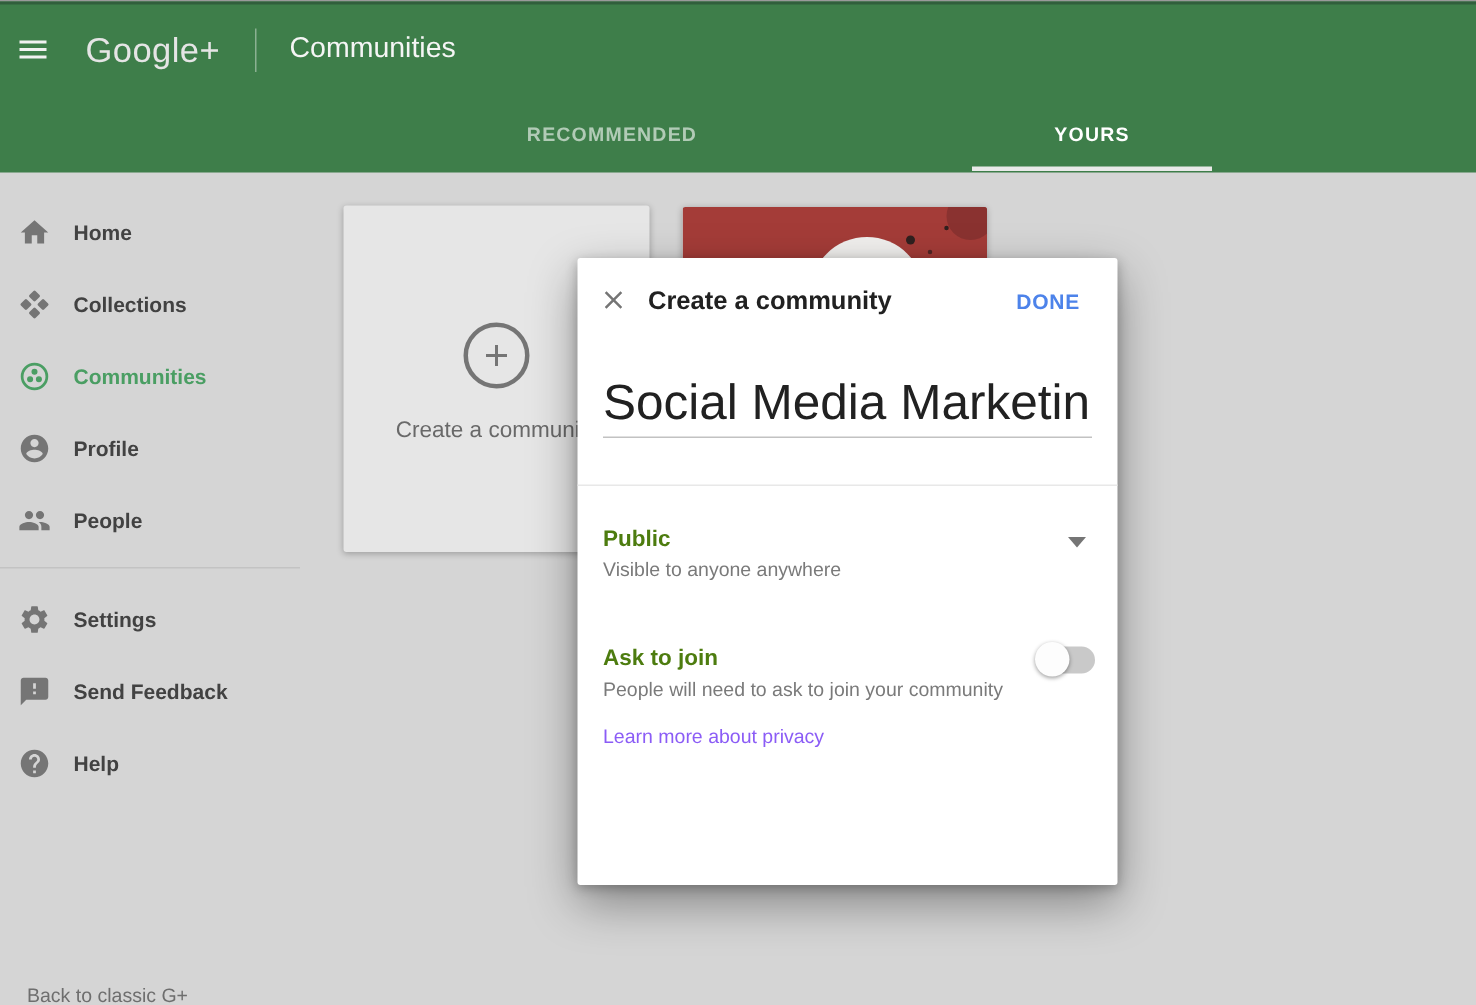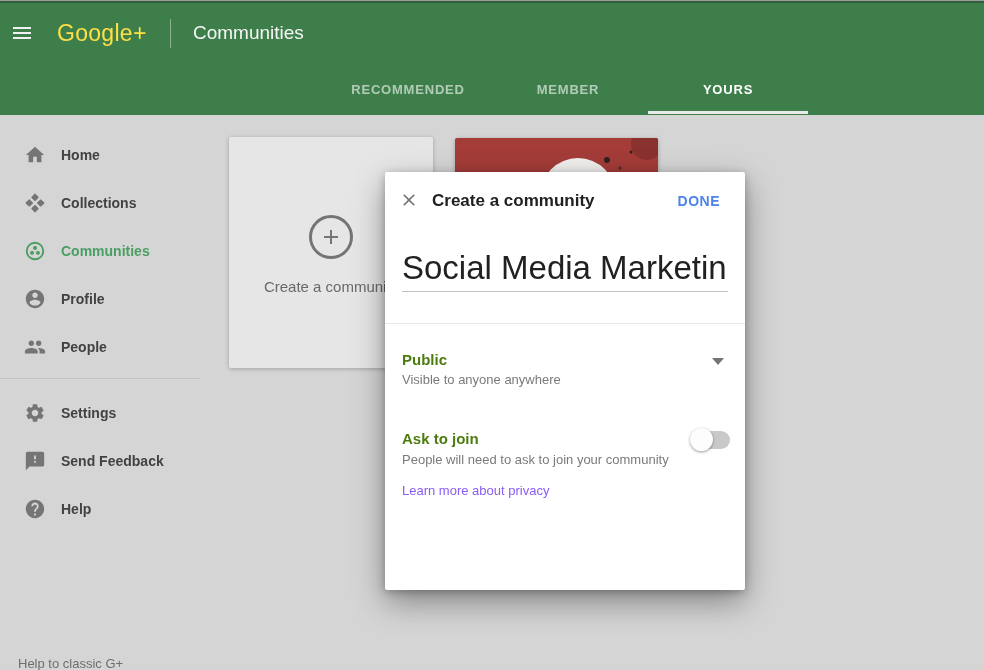--- a/index.html
+++ b/index.html
@@ -7,38 +7,38 @@
   .screen{
     position:relative; width:984px; height:670px; overflow:hidden;
     background:#d5d5d5; font-family:"Liberation Sans", sans-serif;
   }
   
   .header{ position:absolute; top:0; left:0; width:984px; height:115px; background:#3e7e4a; }
   .top-edge1{ position:absolute; top:0; left:0; right:0; height:1px; background:#9a9a9a; }
   .top-edge2{ position:absolute; top:1px; left:0; right:0; height:2px; background:#315f3c; }
   .hamburger{ position:absolute; left:13px; top:27px; width:18px; height:12px; cursor:pointer; }
   .hamburger span{ display:block; width:18px; height:2px; background:#f1f1f1; margin-bottom:3px; }
-  .logo{ position:absolute; left:57px; top:20px; font-size:23px; color:#fde047; letter-spacing:.3px; }
+  .logo{ position:absolute; left:57px; top:20px; font-size:23px; color:#e5e5e5; letter-spacing:.3px; }
   .header-vdivider{ position:absolute; left:170px; top:19px; width:1px; height:29px; background:rgba(255,255,255,.4); }
   .page-title{ position:absolute; left:193px; top:22px; font-size:19px; color:#f5f5f5; font-weight:500; }
   .searchbox{ position:absolute; left:361px; top:12px; width:584px; height:45px;
     background:rgba(255,255,255,.16); border-radius:3px; }
   .searchbox svg{ position:absolute; left:14px; top:13px; width:19px; height:19px; fill:#d9e6dc; }
   .searchbox input{ position:absolute; left:42px; top:0; width:530px; height:45px; border:none; outline:none;
     background:transparent; color:#fff; font-size:16px; font-family:"Liberation Sans", sans-serif; }
   .searchbox input::placeholder{ color:rgba(255,255,255,.78); opacity:1; }
   .tab{ position:absolute; top:68px; width:160px; height:44px; line-height:44px; text-align:center;
     font-size:13px; font-weight:700; letter-spacing:.8px; color:rgba(255,255,255,.6); cursor:pointer; }
   .tab.active{ color:#ffffff; }
   .tab-underline{ position:absolute; left:648px; top:111px; width:160px; height:3px; background:#e9e9e9; }
 
   
   .sidebar{ position:absolute; left:0; top:115px; width:200px; bottom:0; }
   .nav{ padding-top:16px; }
-  .nav-item{ height:48px; display:flex; align-items:center; padding-left:24px; cursor:pointer; }
+  .nav-item{ height:48px; display:flex; align-items:center; padding-left:12px; cursor:pointer; }
   .nav-item svg{ width:22px; height:22px; flex:none; fill:#757575; }
   .nav-item.active svg{ fill:#4a9e63; stroke:#4a9e63; }
   .nav-label{ margin-left:15px; font-size:14px; font-weight:700; color:#424242; }
   .nav-item.active .nav-label{ color:#4a9e63; }
   .nav-divider{ height:1px; background:#c3c3c3; margin:7px 0 10px 0; width:200px; }
   .back-link{ position:absolute; left:18px; top:656px; font-size:13px; color:#6e6e6e; cursor:pointer; }
 
   
   .create-card{ position:absolute; left:229px; top:137px; width:204px; height:231px;
     background:#e6e6e6; border-radius:2px; box-shadow:0 1px 4px rgba(0,0,0,.25); cursor:pointer; }
@@ -110,21 +110,20 @@
         <span></span>
         <span></span>
     </div>
 
     <div class="logo">Google+</div>
     <div class="header-vdivider"></div>
     <div class="page-title">Communities</div>
 
 
     <div class="tab" style="left:328px">RECOMMENDED</div>
-    <div class="tab" style="left:488px">MEMBER</div>
     <div class="tab active" style="left:648px">YOURS</div>
     <div class="tab-underline"></div>
   </div>
 
   <div class="sidebar">
     <div class="nav">
       <div class="nav-item">
         <svg viewBox="0 0 24 24">
           <path d="M10 20v-6h4v6h5v-8h3L12 3 2 12h3v8z"></path>
         </svg>
@@ -179,21 +178,21 @@
       </div>
       <div class="nav-item">
         <svg viewBox="0 0 24 24">
           <path d="M12 2C6.48 2 2 6.48 2 12s4.48 10 10 10 10-4.48 10-10S17.52 2 12 2zm1 17h-2v-2h2v2zm2.07-7.75l-.9.92C13.45 12.9 13 13.5 13 15h-2v-.5c0-1.1.45-2.1 1.17-2.83l1.24-1.26c.37-.36.59-.86.59-1.41 0-1.1-.9-2-2-2s-2 .9-2 2H8c0-2.21 1.79-4 4-4s4 1.79 4 4c0 .88-.36 1.68-.93 2.25z"></path>
         </svg>
         <span class="nav-label">Help</span>
       </div>
     </div>
   </div>
 
-  <div class="back-link">Help to classic G+</div>
+  <div class="back-link">Back to classic G+</div>
 
   <div class="dialog">
     <div class="dlg-close">
       <svg viewBox="0 0 24 24">
           <path d="M19 6.41L17.59 5 12 10.59 6.41 5 5 6.41 10.59 12 5 17.59 6.41 19 12 13.41 17.59 19 19 17.59 13.41 12z"></path>
         </svg>
     </div>
     <div class="dlg-title">Create a community</div>
     <div class="dlg-done">DONE</div>
 

